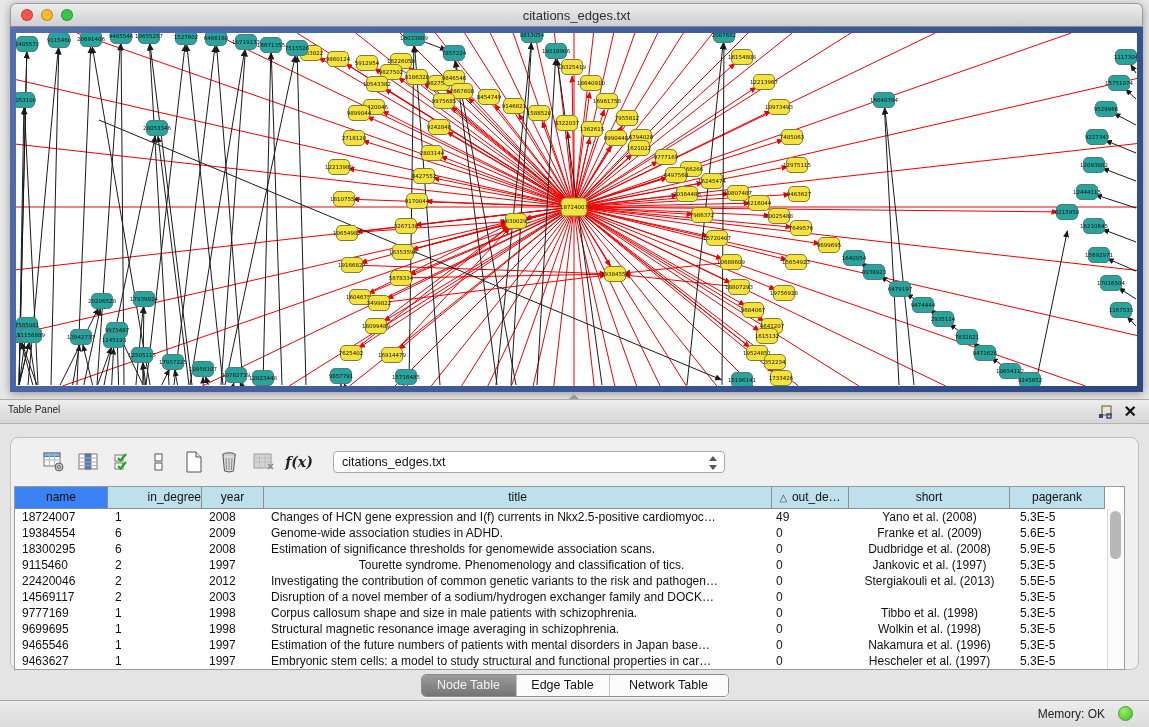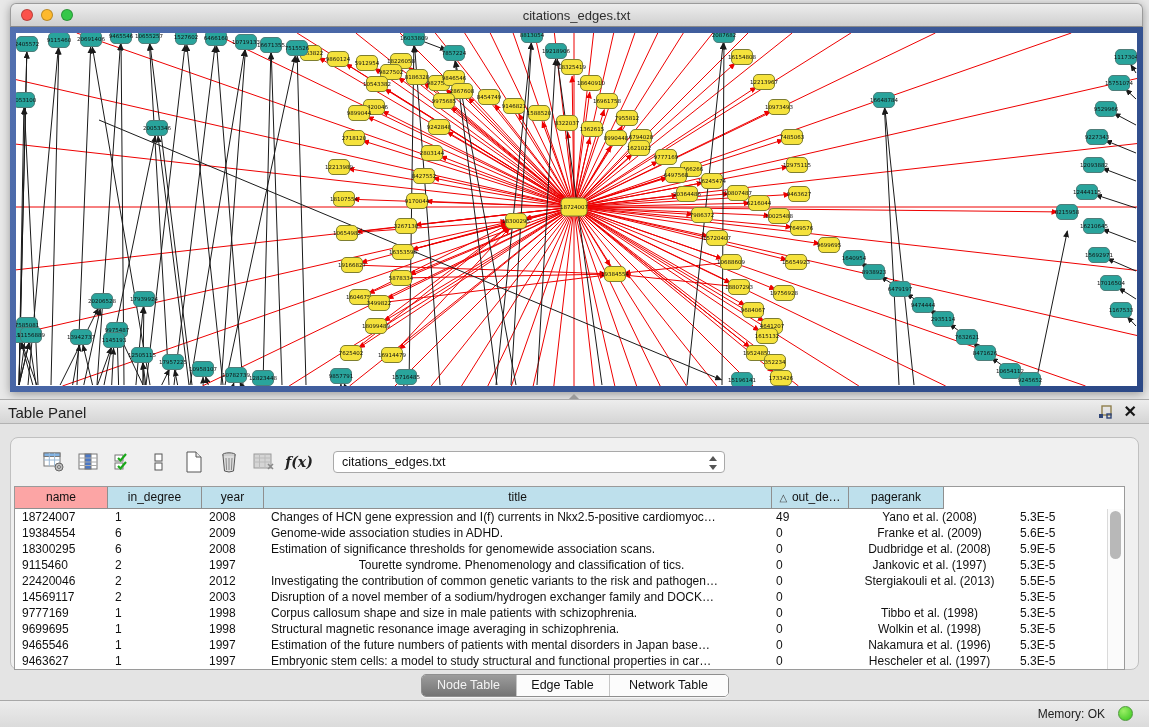--- a/index.html
+++ b/index.html
@@ -22,21 +22,21 @@
   #net-svg{width:1121px;height:353px;background:#FFFFFF;display:block;
            font-family:"DejaVu Sans",sans-serif;}
 
   
   .grip{position:absolute;left:569px;top:394px;width:0;height:0;
         border-left:5px solid transparent;border-right:5px solid transparent;
         border-bottom:5px solid #9A9A9A;}
   .table-panel-header{position:absolute;left:0;top:399px;width:100%;height:25px;
         background:linear-gradient(#EDEDED,#D5D5D5);border-top:1px solid #ABABAB;
         border-bottom:1px solid #B2B2B2;box-sizing:border-box;}
-  .tp-title{position:absolute;left:8px;top:4px;font-size:15px;color:#1F1F1F;}
+  .tp-title{position:absolute;left:8px;top:4px;font-size:10px;color:#1F1F1F;}
   .float-btn{position:absolute;right:36px;top:4px;width:16px;height:16px;cursor:pointer;}
   .close-btn{position:absolute;right:12px;top:2px;font-size:16px;font-weight:bold;
              color:#161616;cursor:pointer;line-height:20px;}
 
   
   .panel-body{position:absolute;left:0;top:424px;width:100%;height:276px;background:#E4E4E4;}
   .group-box{position:absolute;left:10px;top:13px;width:1129px;height:233px;
              background:#F0F0F0;border:1px solid #C0C0C0;border-radius:8px;box-sizing:border-box;}
   .toolbar{position:absolute;left:30px;top:5px;height:38px;display:flex;align-items:center;gap:9px;}
   .ti{width:26px;height:26px;display:flex;align-items:center;justify-content:center;cursor:pointer;}
@@ -50,21 +50,21 @@
   .arr-dn{position:absolute;bottom:1px;left:0;width:0;height:0;border-left:4px solid transparent;
           border-right:4px solid transparent;border-top:5px solid #555;}
 
   
   .table-wrap{position:absolute;left:3px;top:48px;width:1111px;height:184px;background:#FFF;
               border:1px solid #9A9A9A;box-sizing:border-box;overflow:hidden;}
   .thead{display:flex;height:22px;}
   .th{box-sizing:border-box;border-right:1px solid #8F8F8F;border-bottom:1px solid #8F8F8F;
       background:#BEE0EC;text-align:center;font-size:12px;line-height:21px;color:#111;
       white-space:nowrap;overflow:hidden;cursor:pointer;}
-  .th-first{background:#fca5a5;}
+  .th-first{background:#3b82f6;}
   .sort{font-size:10px;color:#444;margin-right:2px;}
   .tr{display:flex;height:16px;}
   .td{box-sizing:border-box;font-size:12px;line-height:16px;white-space:nowrap;overflow:hidden;
       padding-left:7px;color:#101010;}
   .td.c4{padding-left:4px;}
   .td.c5{text-align:center;padding-left:0;}
   .td.c6{padding-left:10px;}
   .vscroll{position:absolute;right:0;top:22px;width:16px;height:161px;background:#FBFBFB;
            border-left:1px solid #DADADA;}
   .vthumb{position:absolute;left:2px;top:2px;width:11px;height:48px;border-radius:6px;
@@ -927,24 +927,25 @@
           <span class="combo-arrows">
             <span class="arr-up"></span>
               <span class="arr-dn"></span>
           </span>
         </div>
       </div>
 
       <div class="table-wrap">
         <div class="thead">
             <div class="th th-first" style="width: 93px;">name</div>
-            <div class="th" style="width: 94px;">in_degree</div>
+            <div class="th" style="width: 94px; text-align: right;">in_degree</div>
             <div class="th" style="width: 62px;">year</div>
             <div class="th" style="width: 508px;">title</div>
             <div class="th" style="width: 77px;"><span class="sort">△ </span>out_de…</div>
+            <div class="th" style="width: 161px;">short</div>
             <div class="th" style="width: 95px;">pagerank</div>
           </div>
         <div class="tbody">
             <div class="tr">
               <div class="td c0" style="width: 93px;">18724007</div>
               <div class="td c1" style="width: 94px;">1</div>
               <div class="td c2" style="width: 62px;">2008</div>
               <div class="td c3" style="width: 508px;">Changes of HCN gene expression and I(f) currents in Nkx2.5-positive cardiomyoc…</div>
               <div class="td c4" style="width: 77px;">49</div>
               <div class="td c5" style="width: 161px; text-align: center;">Yano et al. (2008)</div>

